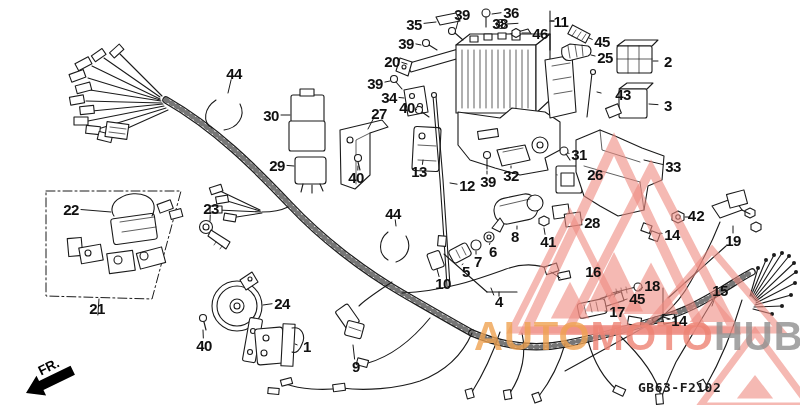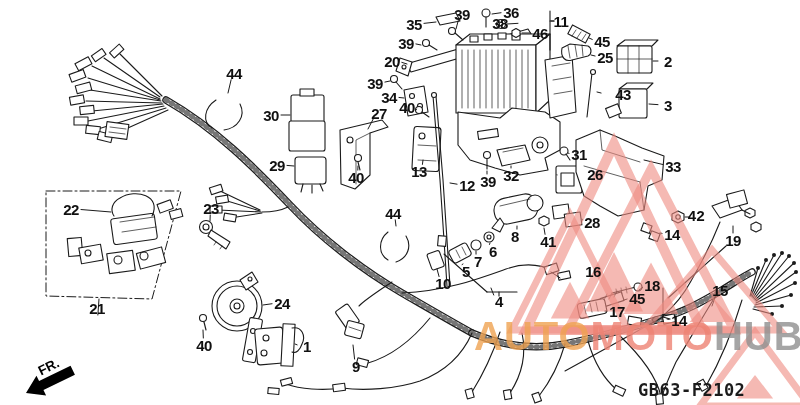--- a/index.html
+++ b/index.html
@@ -22,21 +22,21 @@
   #wm-text{position:absolute;z-index:4;left:474px;top:316px;font-weight:bold;font-size:40px;
            letter-spacing:1px;line-height:40px;white-space:nowrap;opacity:.8;
            transform:scaleX(1.0);}
   #wm-text .s1{color:var(--seg1);}
   #wm-text .s2{color:var(--seg2);}
   #wm-text .s3{color:var(--seg3);}
   #callout-layer{position:absolute;inset:0;z-index:5;padding-left:36px;}
   .callout{position:absolute;transform:translate(-50%,-50%);font-weight:bold;font-size:15px;
            color:#101010;letter-spacing:-.5px;}
   #code-label{position:absolute;z-index:5;left:638px;top:380px;
-              font-family:"DejaVu Sans Mono",monospace;font-weight:bold;font-size:17px;
+              font-family:"DejaVu Sans Mono",monospace;font-weight:bold;font-size:13px;
               letter-spacing:.5px;color:#1b1b1b;}
   #fr-svg{z-index:5;}
   #fr-svg text{font-family:"Liberation Sans",sans-serif;font-weight:bold;font-size:13.5px;fill:#000;}
 </style>
 </head>
 <body>
 
 <div id="canvas">
 
   <svg id="art" width="800" height="405" viewBox="0 0 800 405">

